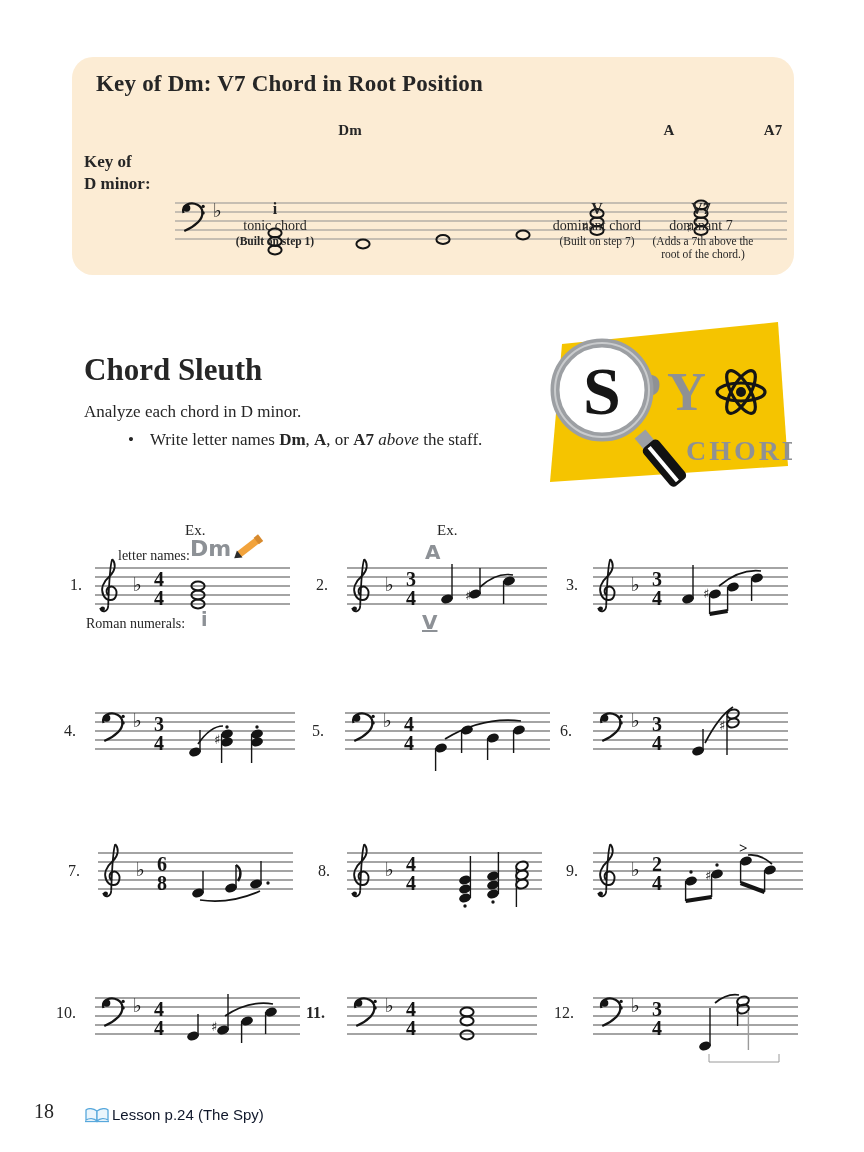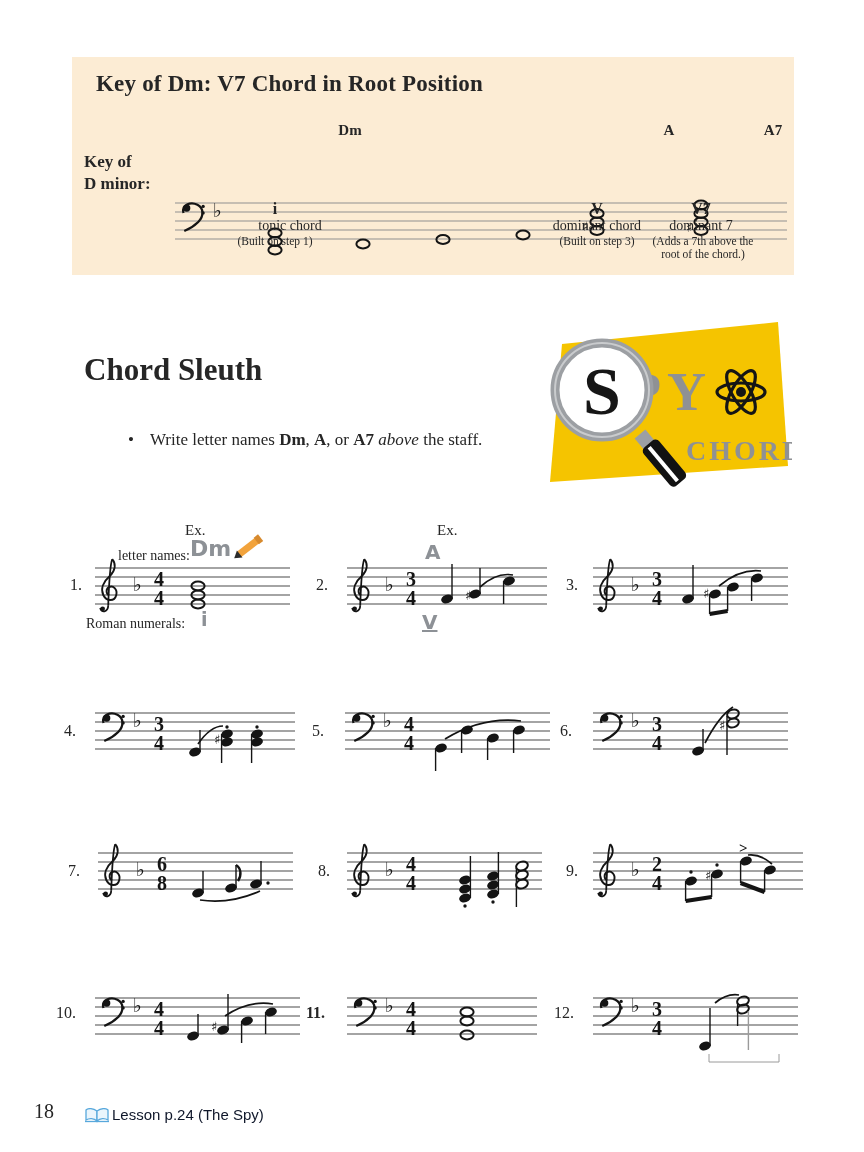--- a/index.html
+++ b/index.html
@@ -1,21 +1,21 @@
 <!DOCTYPE html>
 <html><head>
 <meta charset="utf-8">
 <style>
   html,body{margin:0;padding:0;background:#ffffff;}
   .canvas{position:relative;width:864px;height:1152px;background:#ffffff;overflow:hidden;
           font-family:"Liberation Serif",serif;color:#262626;}
   .abs{position:absolute;}
   .serif{font-family:"Liberation Serif",serif;}
   .hand{font-family:"DejaVu Sans",sans-serif;font-weight:bold;color:#8d9196;}
-  .header-box{left:72px;top:57px;width:722px;height:218px;background:#fcecd4;}
+  .header-box{left:72px;top:57px;width:722px;height:218px;background:#fcecd4;border-radius:21px;}
   .box-title{left:24px;top:14px;font-size:23px;font-weight:bold;letter-spacing:.2px;}
   .keyof{left:12px;top:94px;font-size:17px;font-weight:bold;line-height:22px;}
   .chordname{top:65px;font-size:15px;font-weight:bold;text-align:center;}
   .numeral{top:143px;font-size:16px;font-weight:bold;text-align:center;}
   .chorddesc{top:161px;font-size:14px;text-align:center;}
   .chordnote{top:178px;font-size:11.5px;text-align:center;line-height:13px;}
   .section-title{left:84px;top:352px;font-size:31px;font-weight:bold;}
   .intro{left:84px;top:402px;font-size:17px;}
   .bullet{font-size:17px;}
   .bullet .dot{display:inline-block;width:22px;}
@@ -71,33 +71,34 @@
           <ellipse cx="526" cy="22.5" rx="6.6" ry="4.5" fill="none" stroke="#141414" stroke-width="2"></ellipse>
           <ellipse cx="526" cy="31" rx="6.6" ry="4.5" fill="none" stroke="#141414" stroke-width="2"></ellipse>
           <ellipse cx="526" cy="39.5" rx="6.6" ry="4.5" fill="none" stroke="#141414" stroke-width="2"></ellipse>
         </svg>
       </div>
 
     <div class="abs numeral" style="left:173px;width:60px;">i</div>
     <div class="abs numeral" style="left:495px;width:60px;">V</div>
     <div class="abs numeral" style="left:599px;width:60px;">V7</div>
 
-    <div class="abs chorddesc" style="left:148px;width:140px;font-family:Liberation Serif, serif;">tonic chord</div>
+    <div class="abs chorddesc" style="left:133px;width:140px;font-family:Liberation Serif, serif;">tonic chord</div>
     <div class="abs chorddesc" style="left:455px;width:140px;">dominant chord</div>
     <div class="abs chorddesc" style="left:559px;width:140px;">dominant 7</div>
 
-    <div class="abs chordnote" style="left:133px;width:140px;">(Built on step 1)</div>
-    <div class="abs chordnote" style="left:455px;width:140px;">(Built on step 3)</div>
+    <div class="abs chordnote" style="left:133px;width:140px;font-weight:bold;">(Built on step 1)</div>
+    <div class="abs chordnote" style="left:455px;width:140px;">(Built on step 7)</div>
     <div class="abs chordnote" style="left:556px;width:150px;">
       <div>(Adds a 7th above the</div>
       <div>root of the chord.)</div>
     </div>
   </div>
 
   <div class="abs section-title">Chord Sleuth</div>
+  <div class="abs intro">Analyze each chord in D minor.</div>
   <div class="abs bullet" style="left:92px;top:430px;margin-left:36px;"><span class="dot">•</span><span><span>Write letter names </span><span style="font-weight: bold;">Dm</span><span>, </span><span style="font-weight: bold;">A</span><span>, or </span><span style="font-weight: bold;">A7</span><span> </span><span style="font-style: italic;">above</span><span> the staff.</span></span></div>
 
   <svg class="abs" style="left:540px;top:316px;" width="252" height="178" viewBox="0 0 252 178">
     <polygon points="22,28 238,6 248,150 10,166" fill="#F5C400"></polygon>
     <text x="88" y="94" font-family="Liberation Serif,serif" font-weight="bold" font-size="54" fill="#8F9194" letter-spacing="6">PY</text>
     <g stroke="#151515" stroke-width="3.2" fill="none">
       <ellipse cx="201" cy="76" rx="24" ry="9"></ellipse>
       <ellipse cx="201" cy="76" rx="24" ry="9" transform="rotate(60 201 76)"></ellipse>
       <ellipse cx="201" cy="76" rx="24" ry="9" transform="rotate(120 201 76)"></ellipse>
       <circle cx="201" cy="76" r="5" fill="#151515" stroke="none"></circle>

